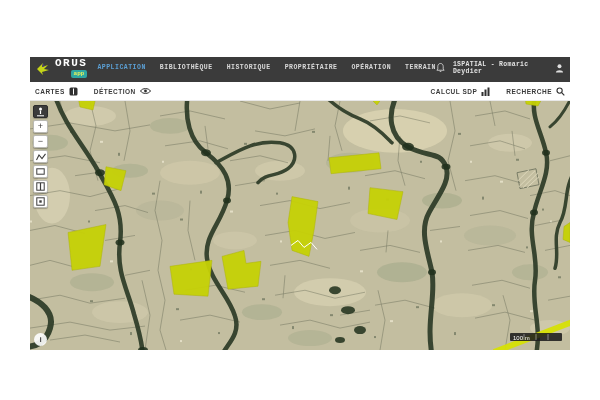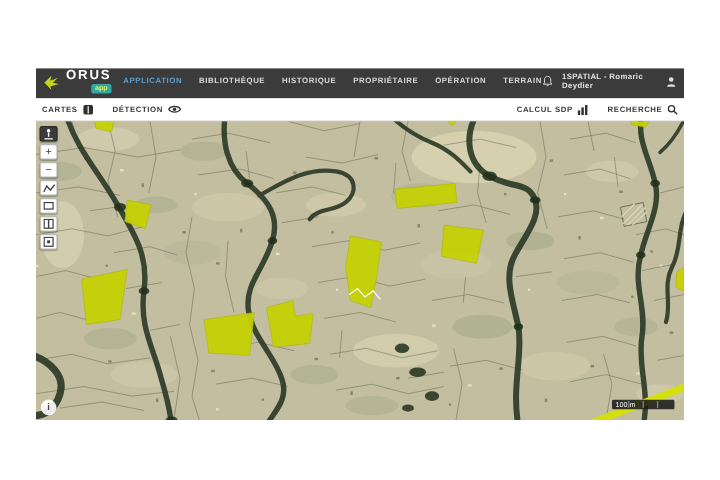--- a/index.html
+++ b/index.html
@@ -1,20 +1,20 @@
 <!DOCTYPE html>
 <html><head>
 <meta charset="utf-8">
 <style>
   html,body{margin:0;padding:0;width:600px;height:400px;background:#ffffff;
     font-family:"Liberation Sans",sans-serif;overflow:hidden;}
   .app{position:absolute;left:30px;top:57px;width:540px;}
 
   
-  .navbar{height:25px;background:#3b3b3b;display:flex;align-items:center;padding:0 6px 4px 6px;box-sizing:border-box;}
+  .navbar{height:25px;background:#3b3b3b;display:flex;align-items:center;padding:0 6px 4px 6px;box-sizing:border-box;font-family:Liberation Mono, monospace;}
   .logo{display:flex;align-items:center;margin-right:10px;}
   .logo-text-wrap{display:flex;flex-direction:column;align-items:flex-end;line-height:1;margin-left:3px;}
   .logo-text{color:#ffffff;font-weight:bold;font-size:11px;letter-spacing:1.5px;}
   .logo-badge{background:#2fa7a2;color:#e8f05a;font-size:6px;font-weight:bold;
     padding:1px 3px;border-radius:2px;margin-top:1px;}
   .menu{display:flex;align-items:center;gap:14px;}
   .menu-item{color:#d9d9d9;font-size:6.5px;font-weight:bold;letter-spacing:.5px;cursor:pointer;}
   .menu-item.active{color:#5b9fd4;}
   .nav-right{margin-left:auto;display:flex;align-items:center;gap:8px;}
   .bell{width:10px;height:12px;}

